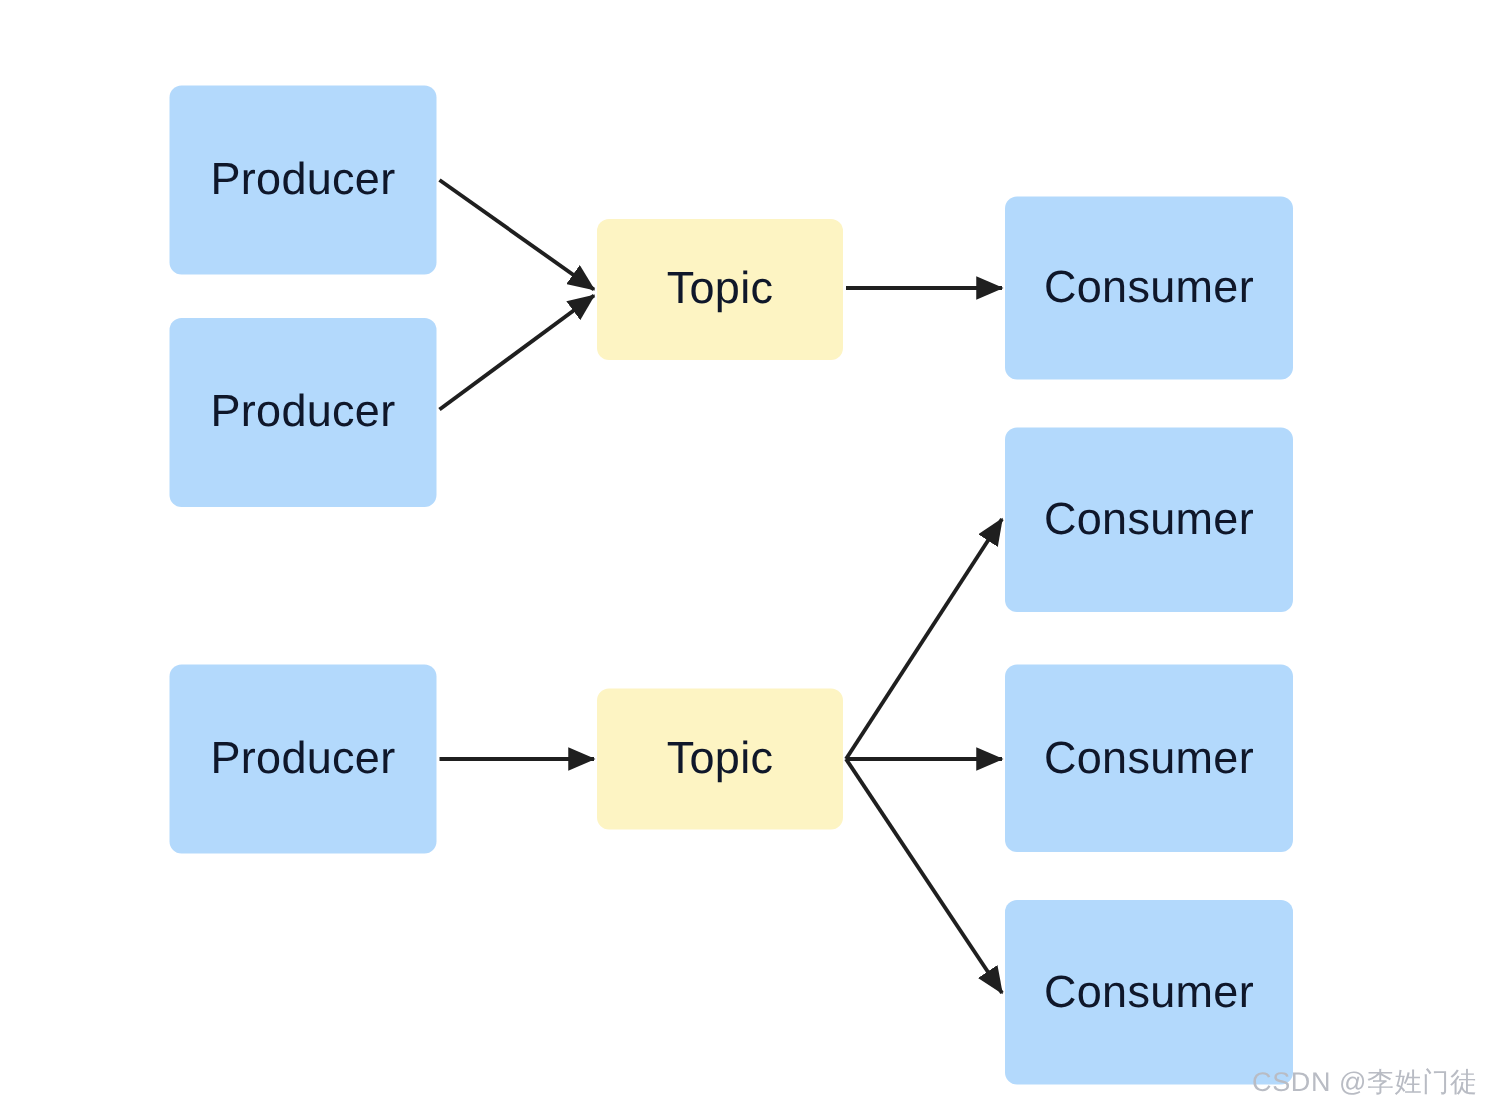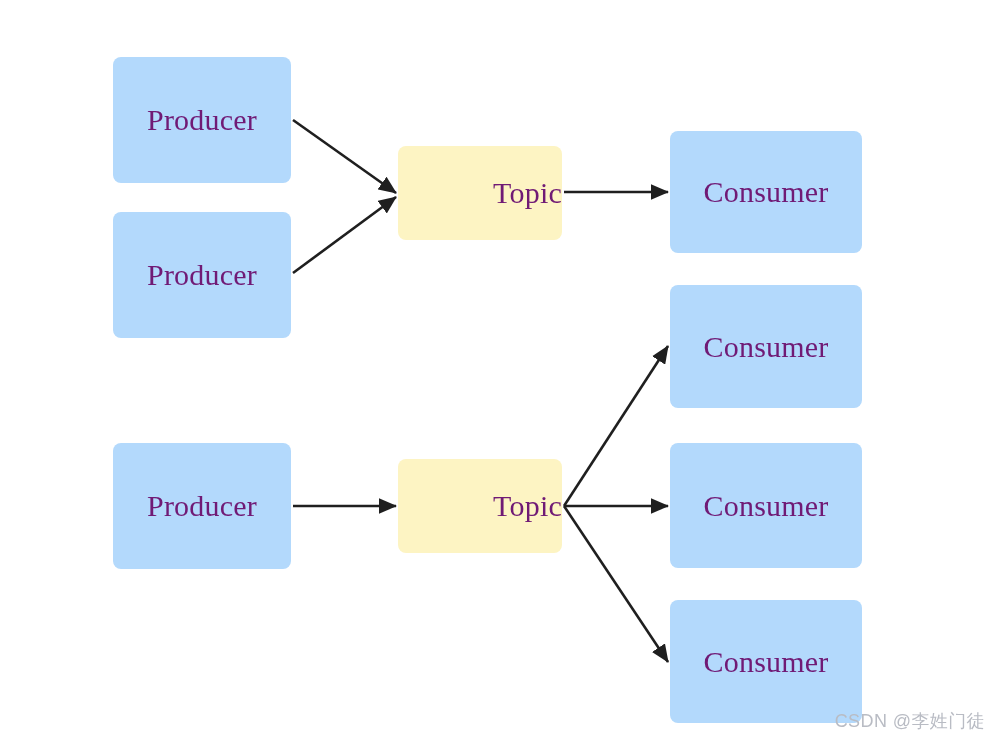--- a/index.html
+++ b/index.html
@@ -29,33 +29,31 @@
   .node {
     position: absolute;
     box-sizing: border-box;
     display: flex;
     align-items: center;
     justify-content: center;
     border-radius: 8px;
     font-size: 30px;
     font-weight: 400;
     letter-spacing: 0.2px;
-    color: #701a75;
+    color: #0f172a;
     user-select: none;
-    font-family: Liberation Serif, serif;
   }
   .node-producer {
     background: #b3d9fc;
   }
   .node-consumer {
     background: #b3d9fc;
   }
   .node-topic {
     background: #fdf4c3;
-    justify-content: flex-end;
   }
   .node-label {
     display: block;
     line-height: 1;
   }
   .watermark {
     position: absolute;
     right: 14px;
     bottom: 9px;
     font-size: 18px;

